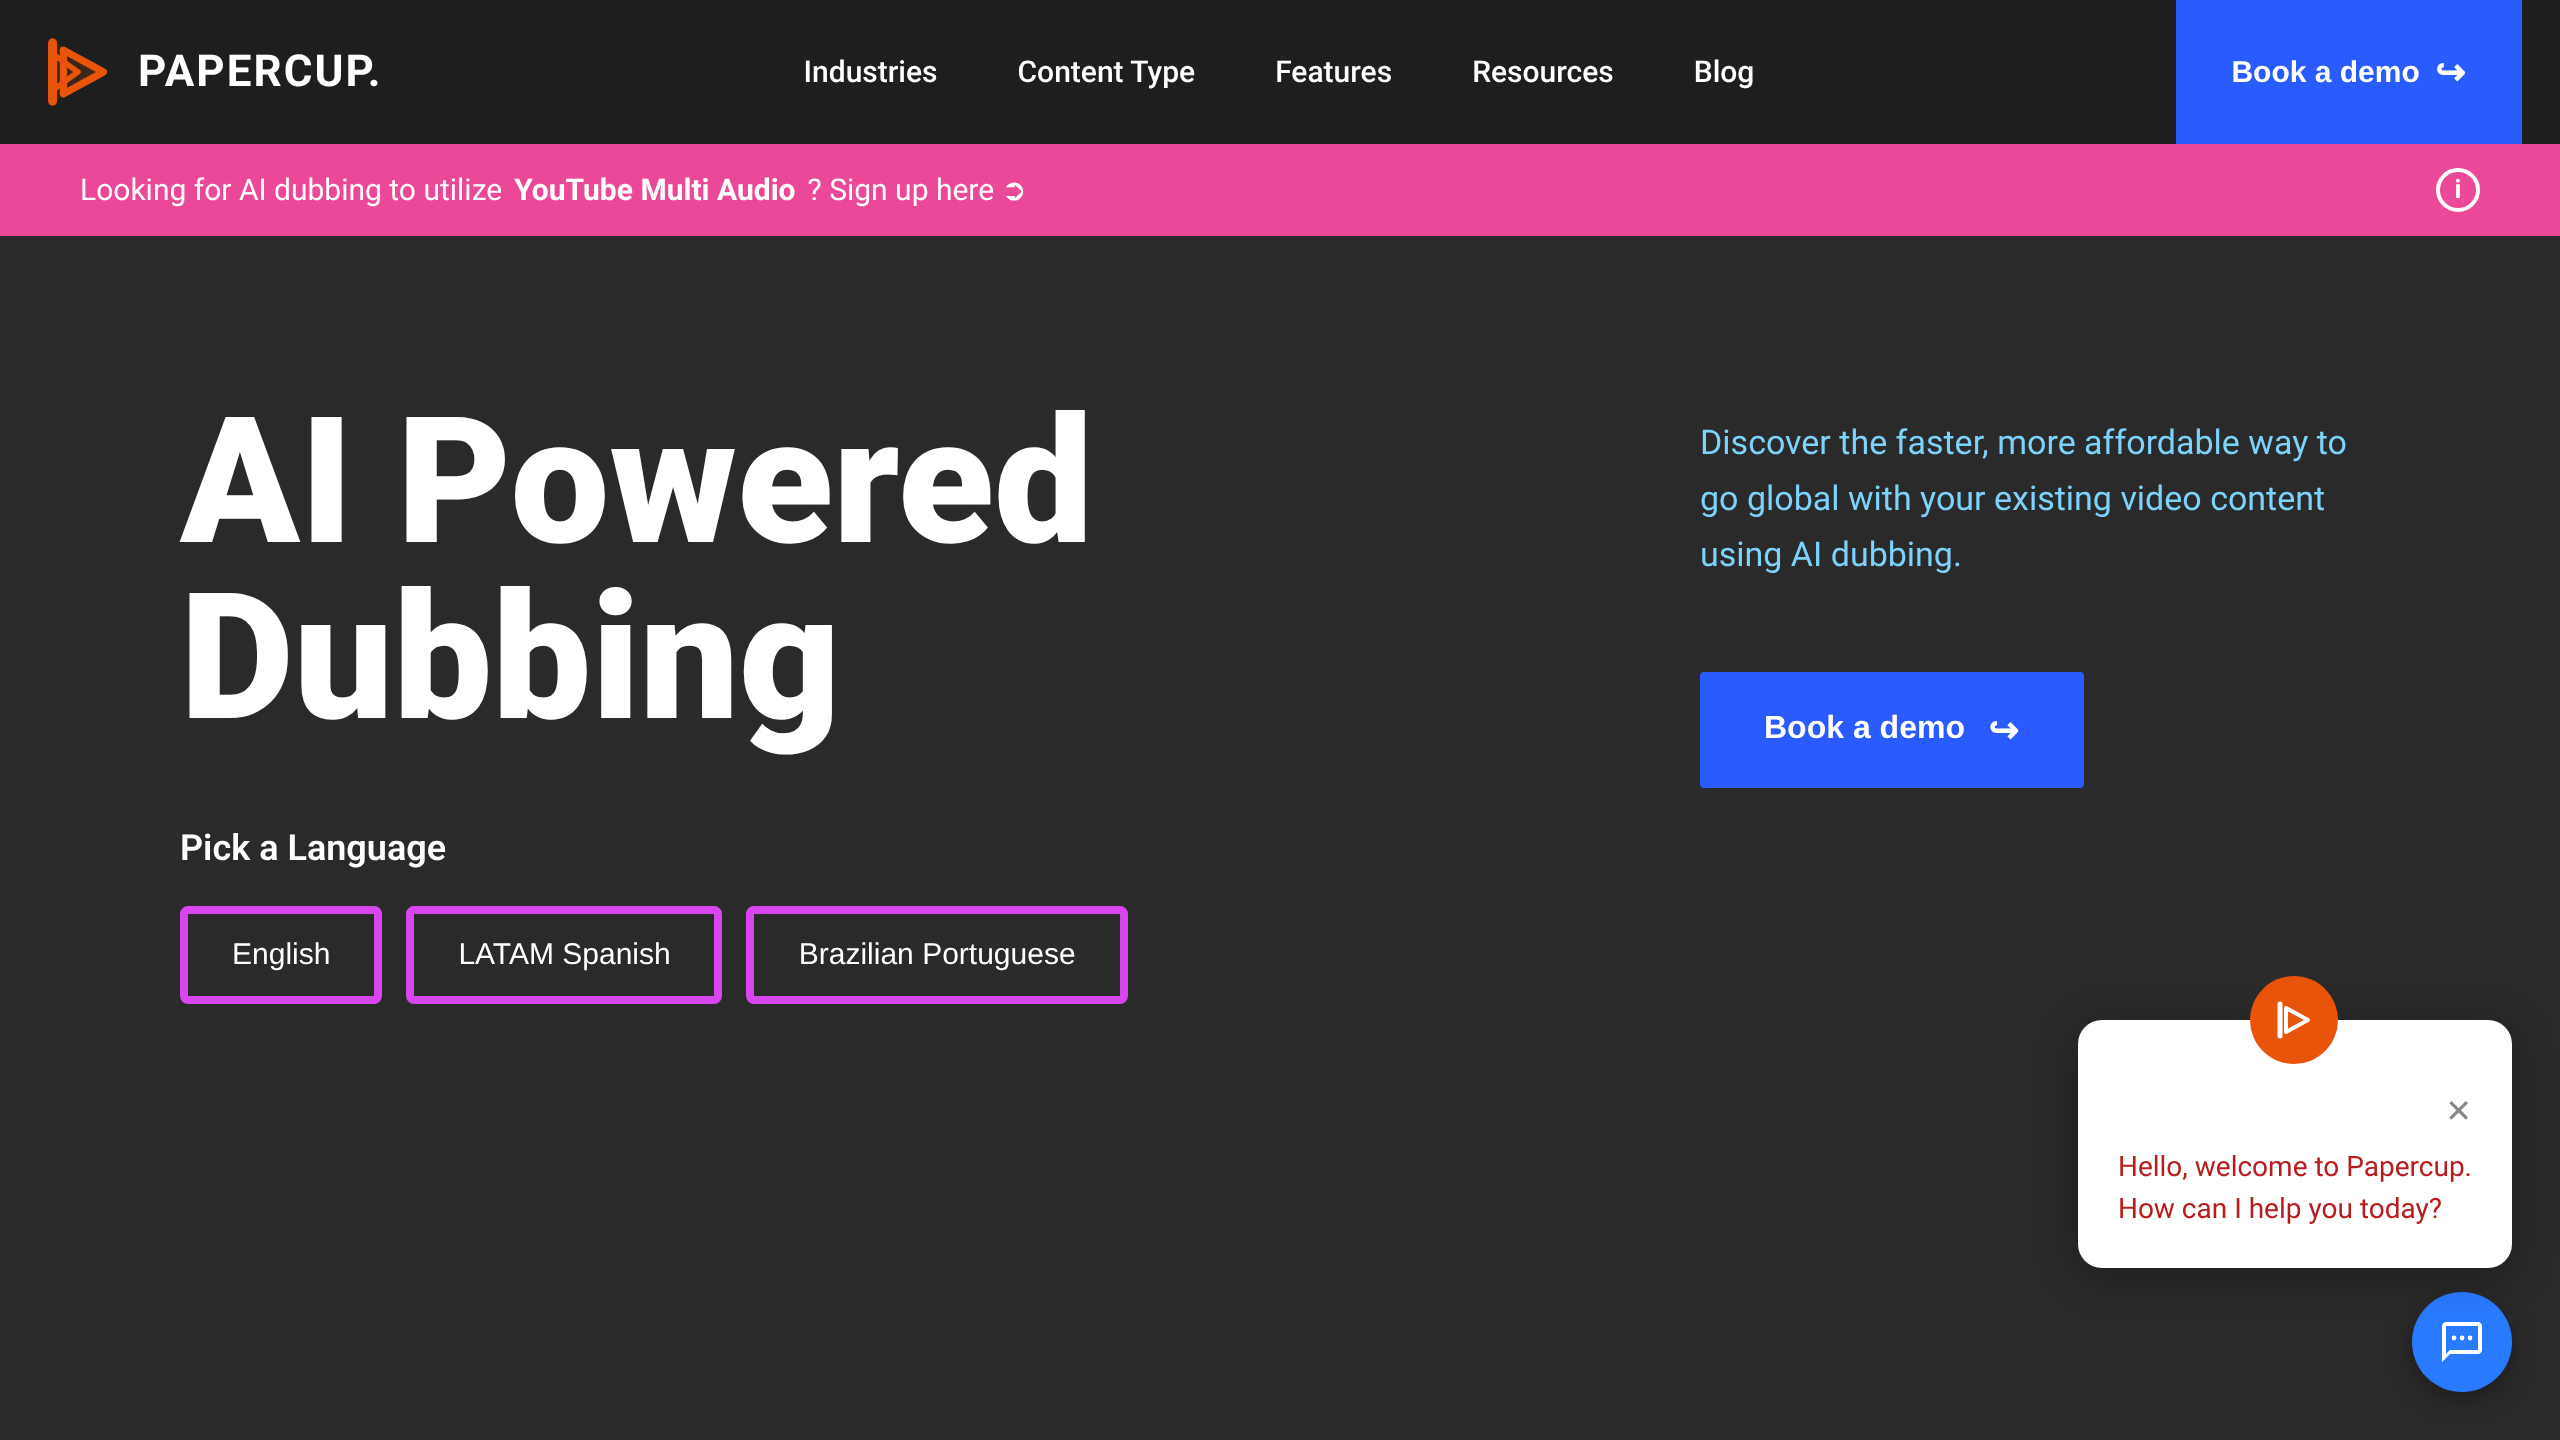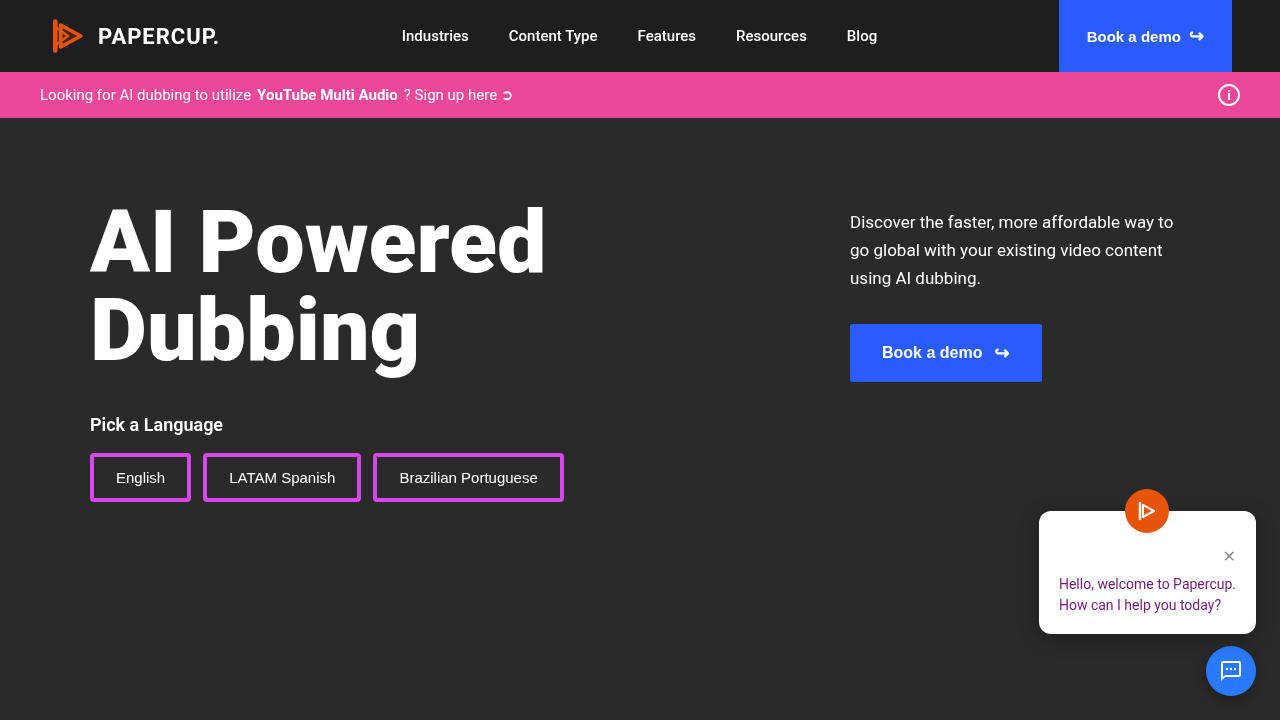--- a/index.html
+++ b/index.html
@@ -13,21 +13,21 @@
       overflow: hidden;
       position: relative;
     }
 
     
     .navbar {
       display: flex;
       align-items: center;
       background-color: #1e1e1e;
       height: 72px;
-      padding: 0 48px;
+      padding: 0 19px;
       justify-content: space-between;
     }
 
     .logo {
       display: flex;
       align-items: center;
       gap: 10px;
     }
 
     .logo-icon {
@@ -161,22 +161,22 @@
     }
 
     .hero-right {
       flex: 0 0 340px;
       padding-top: 10px;
     }
 
     .hero-description {
       font-size: 17px;
       line-height: 1.65;
-      color: #ffffff;
-      margin-bottom: 32px;
+      color: #7dd3fc;
+      margin-bottom: 44px;
     }
 
     .hero-book-demo-btn {
       background-color: #2a5bff;
       color: #ffffff;
       border: none;
       padding: 18px 32px;
       font-size: 16px;
       font-weight: 600;
       cursor: pointer;
@@ -221,21 +221,21 @@
       background: none;
       border: none;
       cursor: pointer;
       color: #888;
       font-size: 16px;
       margin-left: auto;
     }
 
     .chat-message {
       font-size: 14px;
-      color: #701a75;
+      color: #b91c1c;
       line-height: 1.5;
     }
 
     .chat-icon-btn {
       width: 50px;
       height: 50px;
       background: #2a7aff;
       border-radius: 50%;
       display: flex;
       align-items: center;

